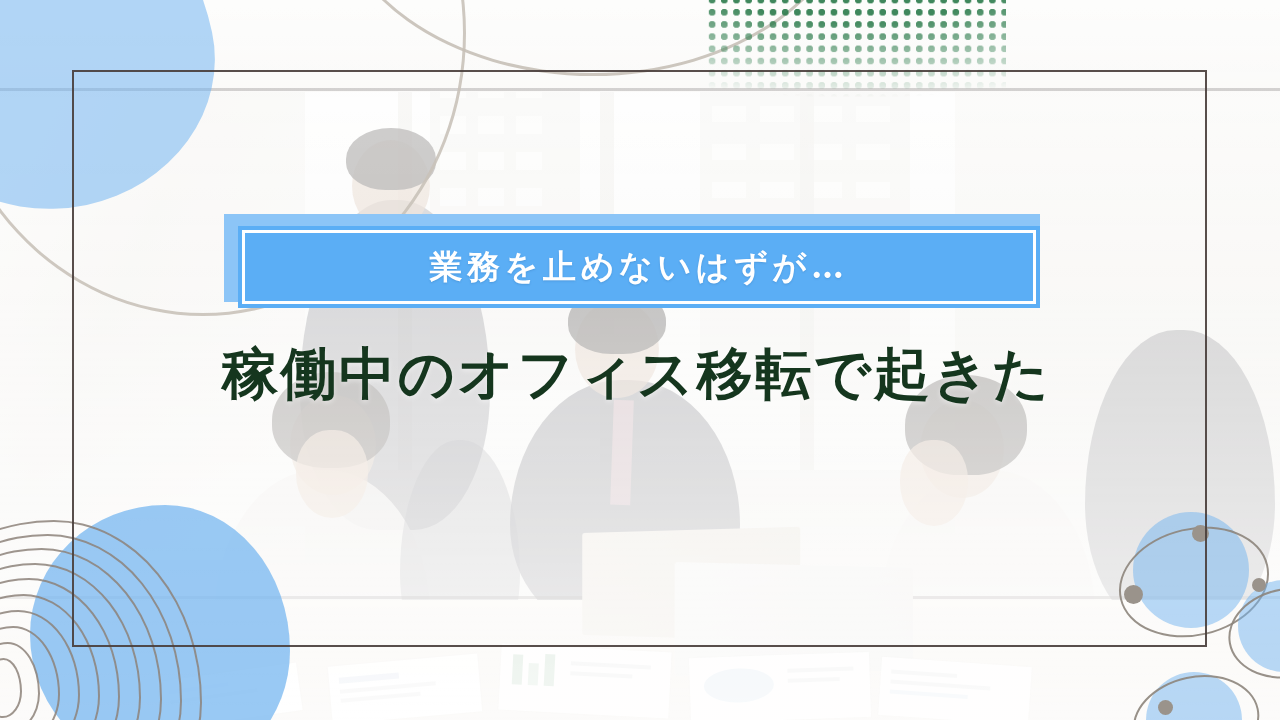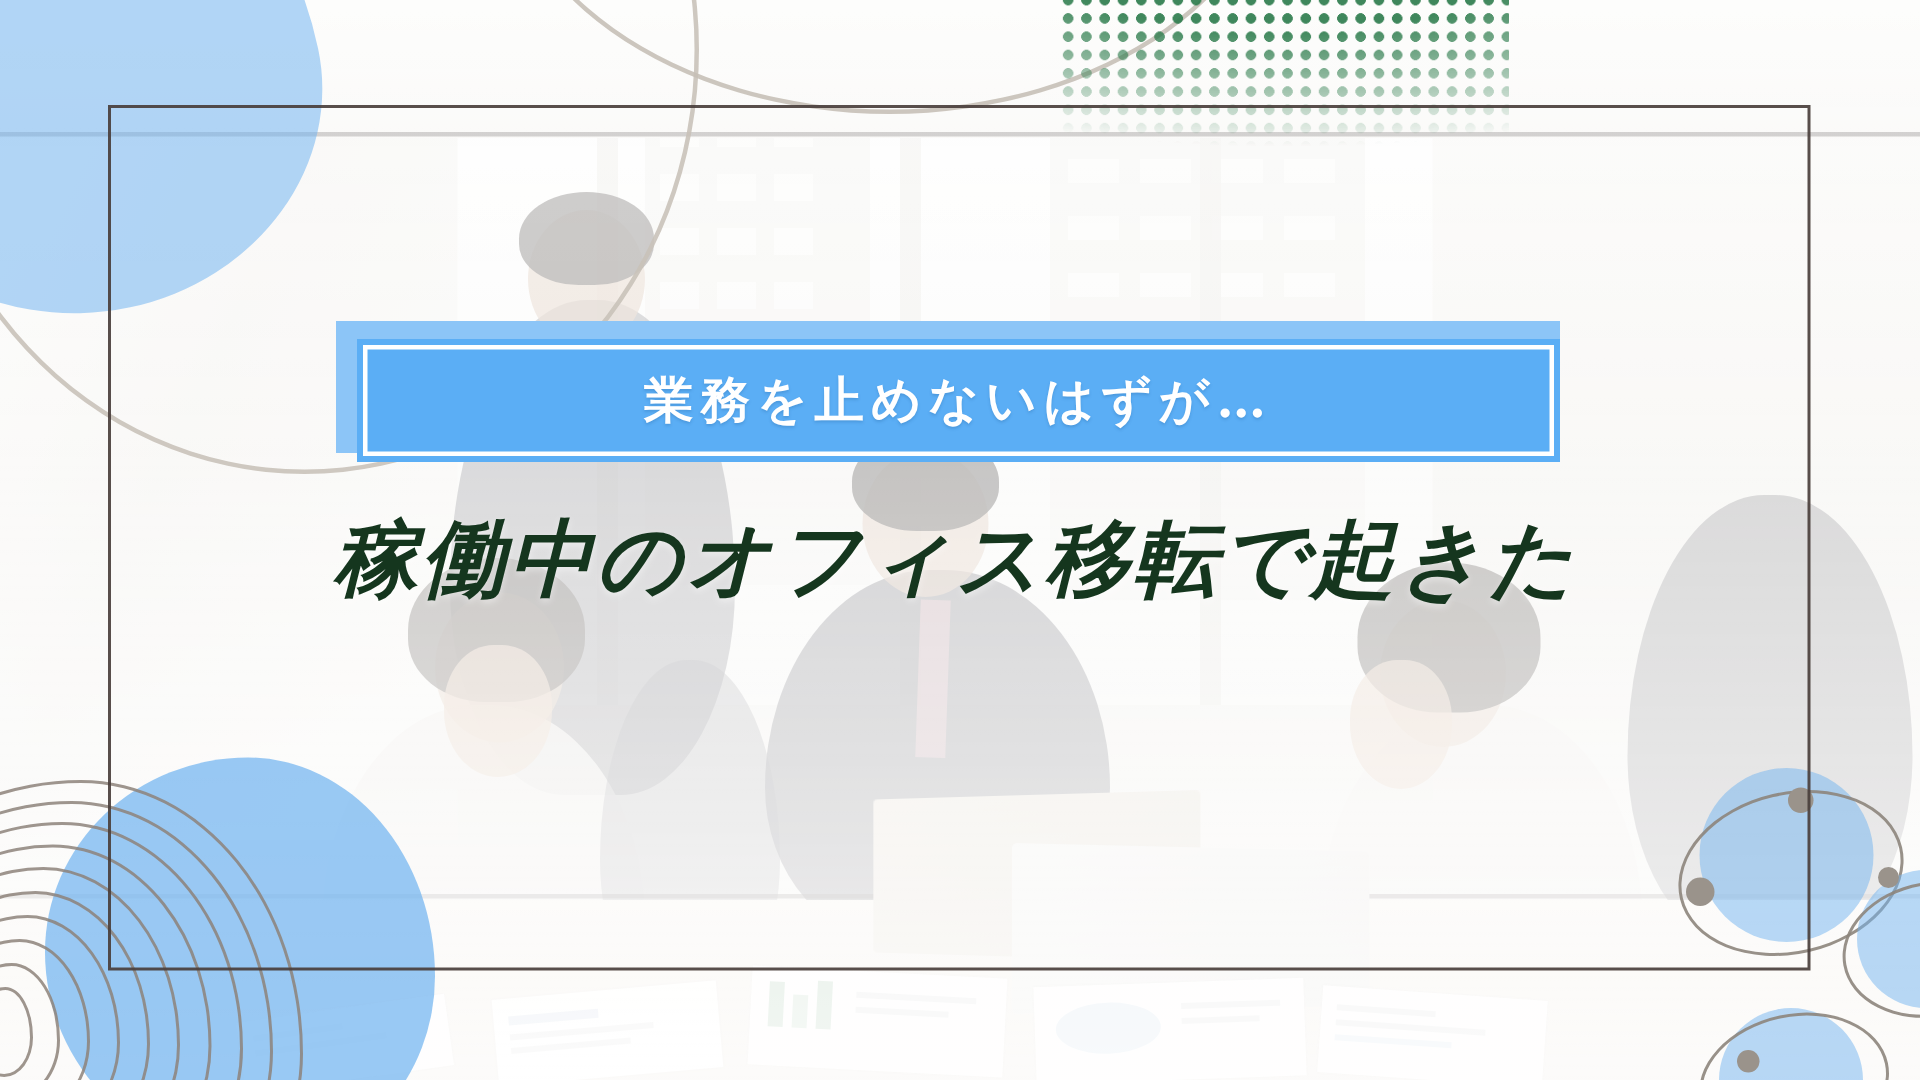--- a/index.html
+++ b/index.html
@@ -94,21 +94,21 @@
     background:#5BAEF5;outline:3px solid #ffffff;outline-offset:-7px;
     display:flex;align-items:center;justify-content:center;}
   .band-text{color:#ffffff;font-size:33px;font-weight:700;letter-spacing:.14em;
     font-family:"DejaVu Serif","Liberation Serif",serif;white-space:nowrap;
     text-shadow:0 1px 2px rgba(30,90,150,.25);}
 
   
   .title{position:absolute;left:0;top:336px;width:1274px;text-align:center;
     color:#15361E;font-family:"DejaVu Serif","Liberation Serif",serif;
     font-weight:700;font-size:56px;line-height:1.33;letter-spacing:.045em;
-    text-shadow:0 2px 5px rgba(255,255,255,.45);font-style:italic;}
+    text-shadow:0 2px 5px rgba(255,255,255,.45);}
   .title .ln{display:block;white-space:nowrap;}
 </style>
 </head>
 <body>
 
 <div id="stage">
 
   <div class="photo">
     <div class="ph-room"></div>
 

